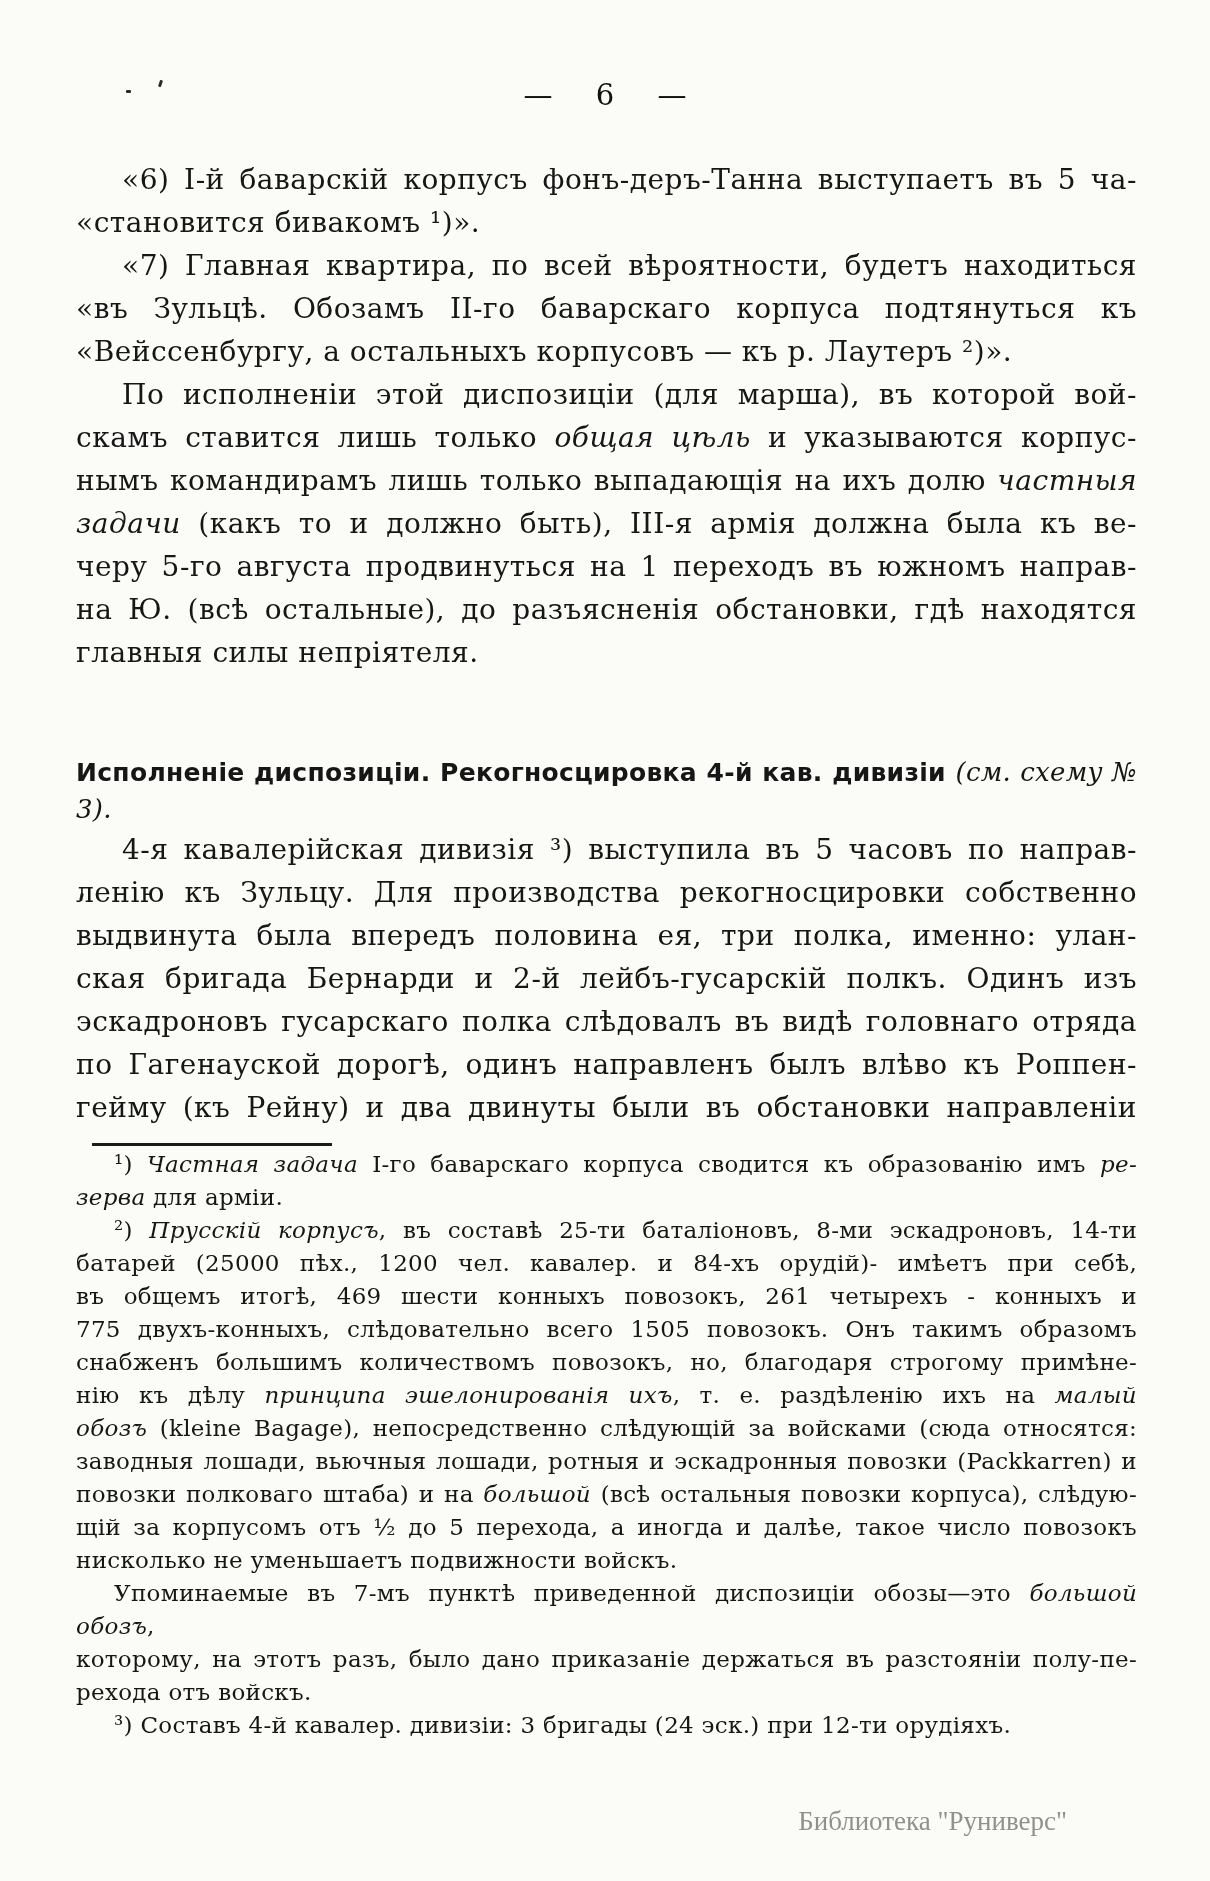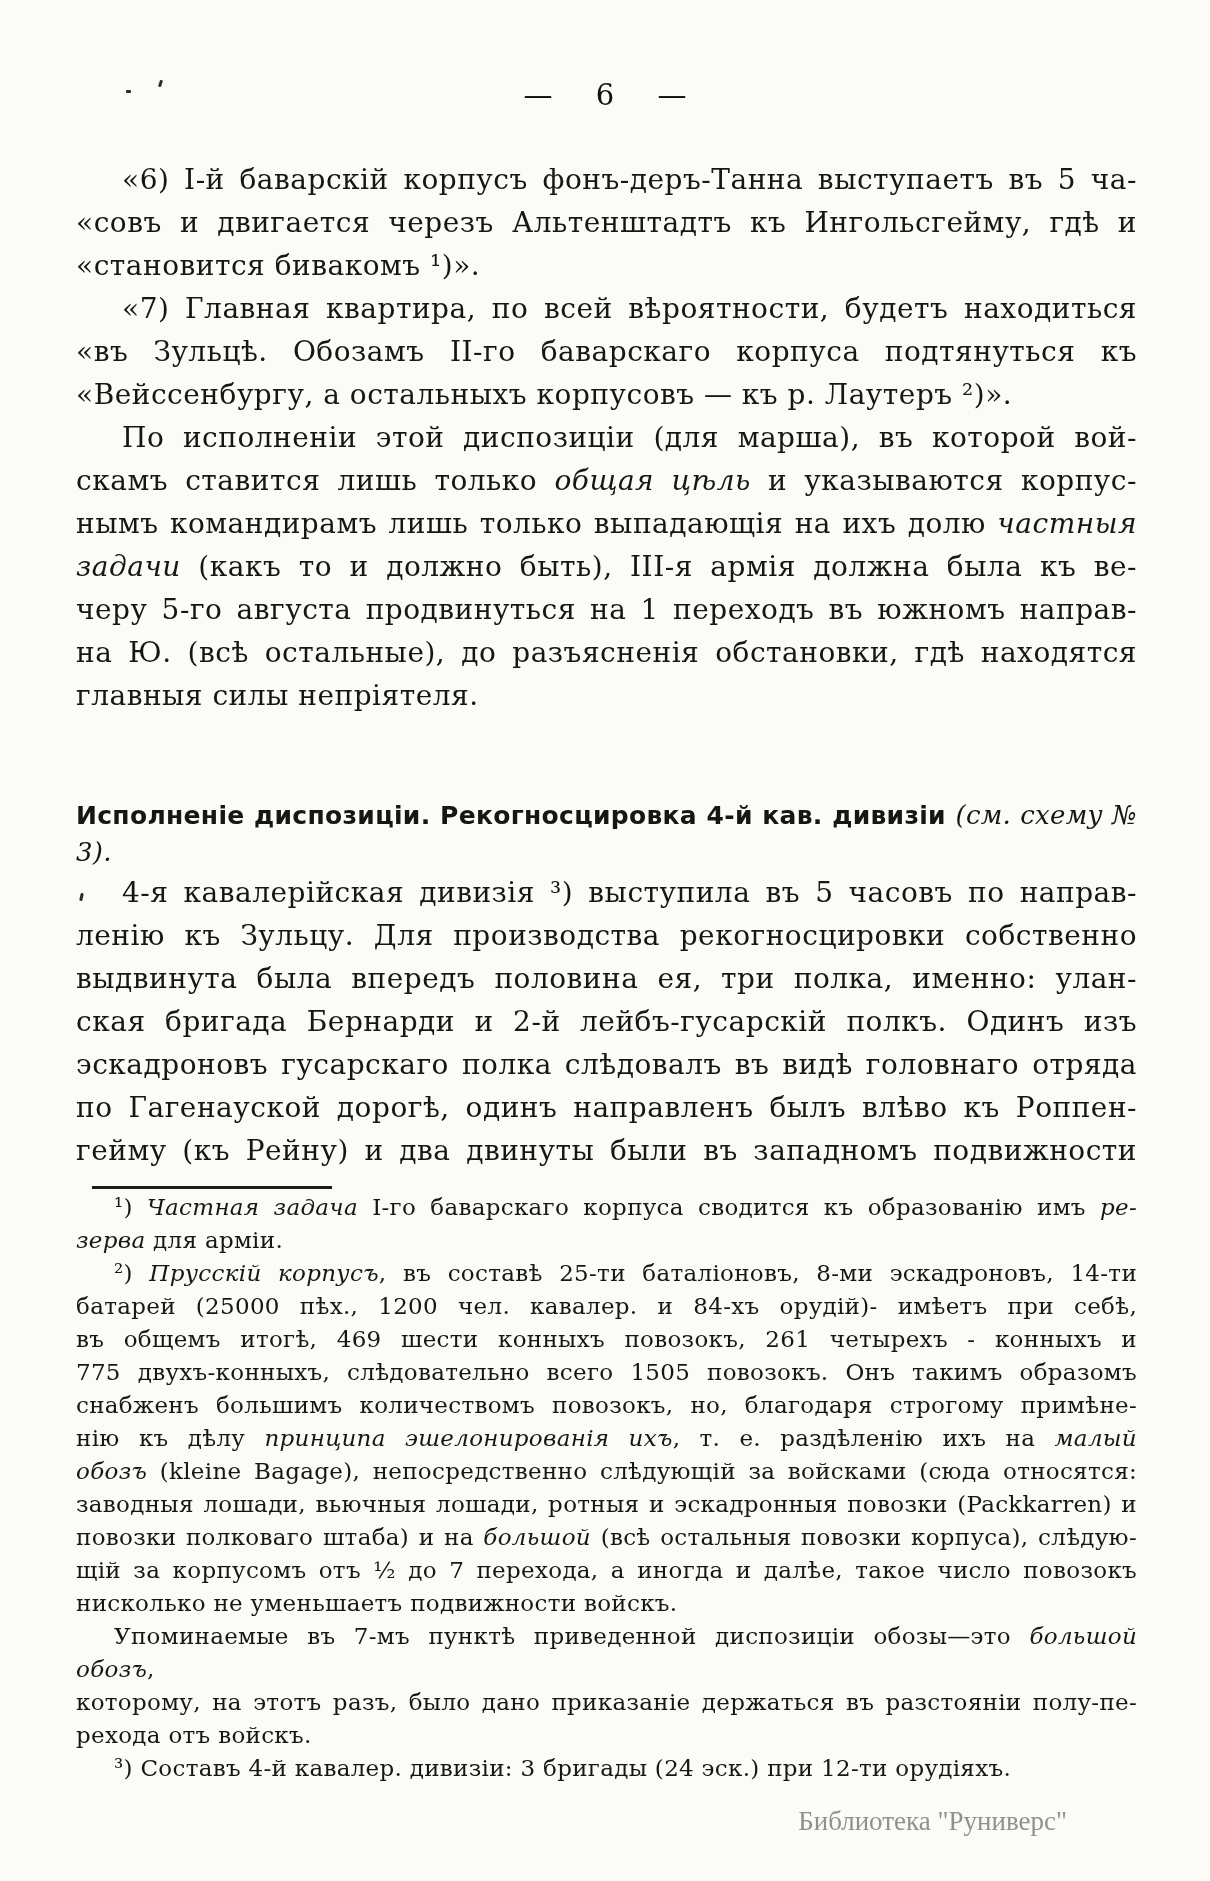--- a/index.html
+++ b/index.html
@@ -95,21 +95,20 @@
   <div class="speck speck-1"></div>
   <div class="speck speck-2"></div>
   <div class="speck speck-3"></div>
 
   <div class="page-number">— 6 —</div>
 
   <div class="content">
     <div id="main-text">
         <div class="block block-p">
           <div class="line indent">«6) I-й баварскій корпусъ фонъ-деръ-Танна выступаетъ въ 5 ча-</div>
-          <div class="line">«совъ и двигается черезъ Альтенштадтъ къ Ингольсгейму, гдѣ и</div>
           <div class="line last">«становится бивакомъ ¹)».</div>
         </div>
         <div class="block block-p">
           <div class="line indent">«7) Главная квартира, по всей вѣроятности, будетъ находиться</div>
           <div class="line">«въ Зульцѣ. Обозамъ II-го баварскаго корпуса подтянуться къ</div>
           <div class="line last">«Вейссенбургу, а остальныхъ корпусовъ — къ р. Лаутеръ ²)».</div>
         </div>
         <div class="block block-p">
           <div class="line indent">По исполненіи этой диспозиціи (для марша), въ которой вой-</div>
           <div class="line"><span>скамъ ставится лишь только </span><span class="seg-i">общая цѣль</span><span> и указываются корпус-</span></div>
@@ -122,40 +121,40 @@
         <div class="block block-h">
           <div class="line last"><span>Исполненіе диспозиціи. Рекогносцировка 4-й кав. дивизіи </span><span class="seg-hi">(см. схему № 3).</span></div>
         </div>
         <div class="block block-p">
           <div class="line indent">4-я кавалерійская дивизія ³) выступила въ 5 часовъ по направ-</div>
           <div class="line">ленію къ Зульцу. Для производства рекогносцировки собственно</div>
           <div class="line">выдвинута была впередъ половина ея, три полка, именно: улан-</div>
           <div class="line">ская бригада Бернарди и 2-й лейбъ-гусарскій полкъ. Одинъ изъ</div>
           <div class="line">эскадроновъ гусарскаго полка слѣдовалъ въ видѣ головнаго отряда</div>
           <div class="line">по Гагенауской дорогѣ, одинъ направленъ былъ влѣво къ Роппен-</div>
-          <div class="line">гейму (къ Рейну) и два двинуты были въ западномъ подвижности</div>
+          <div class="line">гейму (къ Рейну) и два двинуты были въ обстановки направленіи</div>
         </div>
       </div>
     <div class="footnote-rule"></div>
     <div class="footnotes" id="footnotes">
         <div class="block block-fn">
           <div class="line indent"><span>¹) </span><span class="seg-i">Частная задача</span><span> I-го баварскаго корпуса сводится къ образованію имъ </span><span class="seg-i">ре-</span></div>
           <div class="line last"><span class="seg-i">зерва</span><span> для арміи.</span></div>
         </div>
         <div class="block block-fn">
           <div class="line indent"><span>²) </span><span class="seg-i">Прусскій корпусъ</span><span>, въ составѣ 25-ти баталіоновъ, 8-ми эскадроновъ, 14-ти</span></div>
           <div class="line">батарей (25000 пѣх., 1200 чел. кавалер. и 84-хъ орудій)- имѣетъ при себѣ,</div>
           <div class="line">въ общемъ итогѣ, 469 шести конныхъ повозокъ, 261 четырехъ - конныхъ и</div>
           <div class="line">775 двухъ-конныхъ, слѣдовательно всего 1505 повозокъ. Онъ такимъ образомъ</div>
           <div class="line">снабженъ большимъ количествомъ повозокъ, но, благодаря строгому примѣне-</div>
           <div class="line"><span>нію къ дѣлу </span><span class="seg-i">принципа эшелонированія ихъ</span><span>, т. е. раздѣленію ихъ на </span><span class="seg-i">малый</span></div>
           <div class="line"><span class="seg-i">обозъ</span><span> (kleine Bagage), непосредственно слѣдующій за войсками (сюда относятся:</span></div>
           <div class="line">заводныя лошади, вьючныя лошади, ротныя и эскадронныя повозки (Packkarren) и</div>
           <div class="line"><span>повозки полковаго штаба) и на </span><span class="seg-i">большой</span><span> (всѣ остальныя повозки корпуса), слѣдую-</span></div>
-          <div class="line">щій за корпусомъ отъ ½ до 7 перехода, а иногда и далѣе, такое число повозокъ</div>
+          <div class="line">щій за корпусомъ отъ ½ до 5 перехода, а иногда и далѣе, такое число повозокъ</div>
           <div class="line last">нисколько не уменьшаетъ подвижности войскъ.</div>
         </div>
         <div class="block block-fn">
           <div class="line indent"><span>Упоминаемые въ 7-мъ пунктѣ приведенной диспозиціи обозы—это </span><span class="seg-i">большой обозъ</span><span>,</span></div>
           <div class="line">которому, на этотъ разъ, было дано приказаніе держаться въ разстояніи полу-пе-</div>
           <div class="line last">рехода отъ войскъ.</div>
         </div>
         <div class="block block-fn">
           <div class="line last indent">³) Составъ 4-й кавалер. дивизіи: 3 бригады (24 эск.) при 12-ти орудіяхъ.</div>
         </div>

